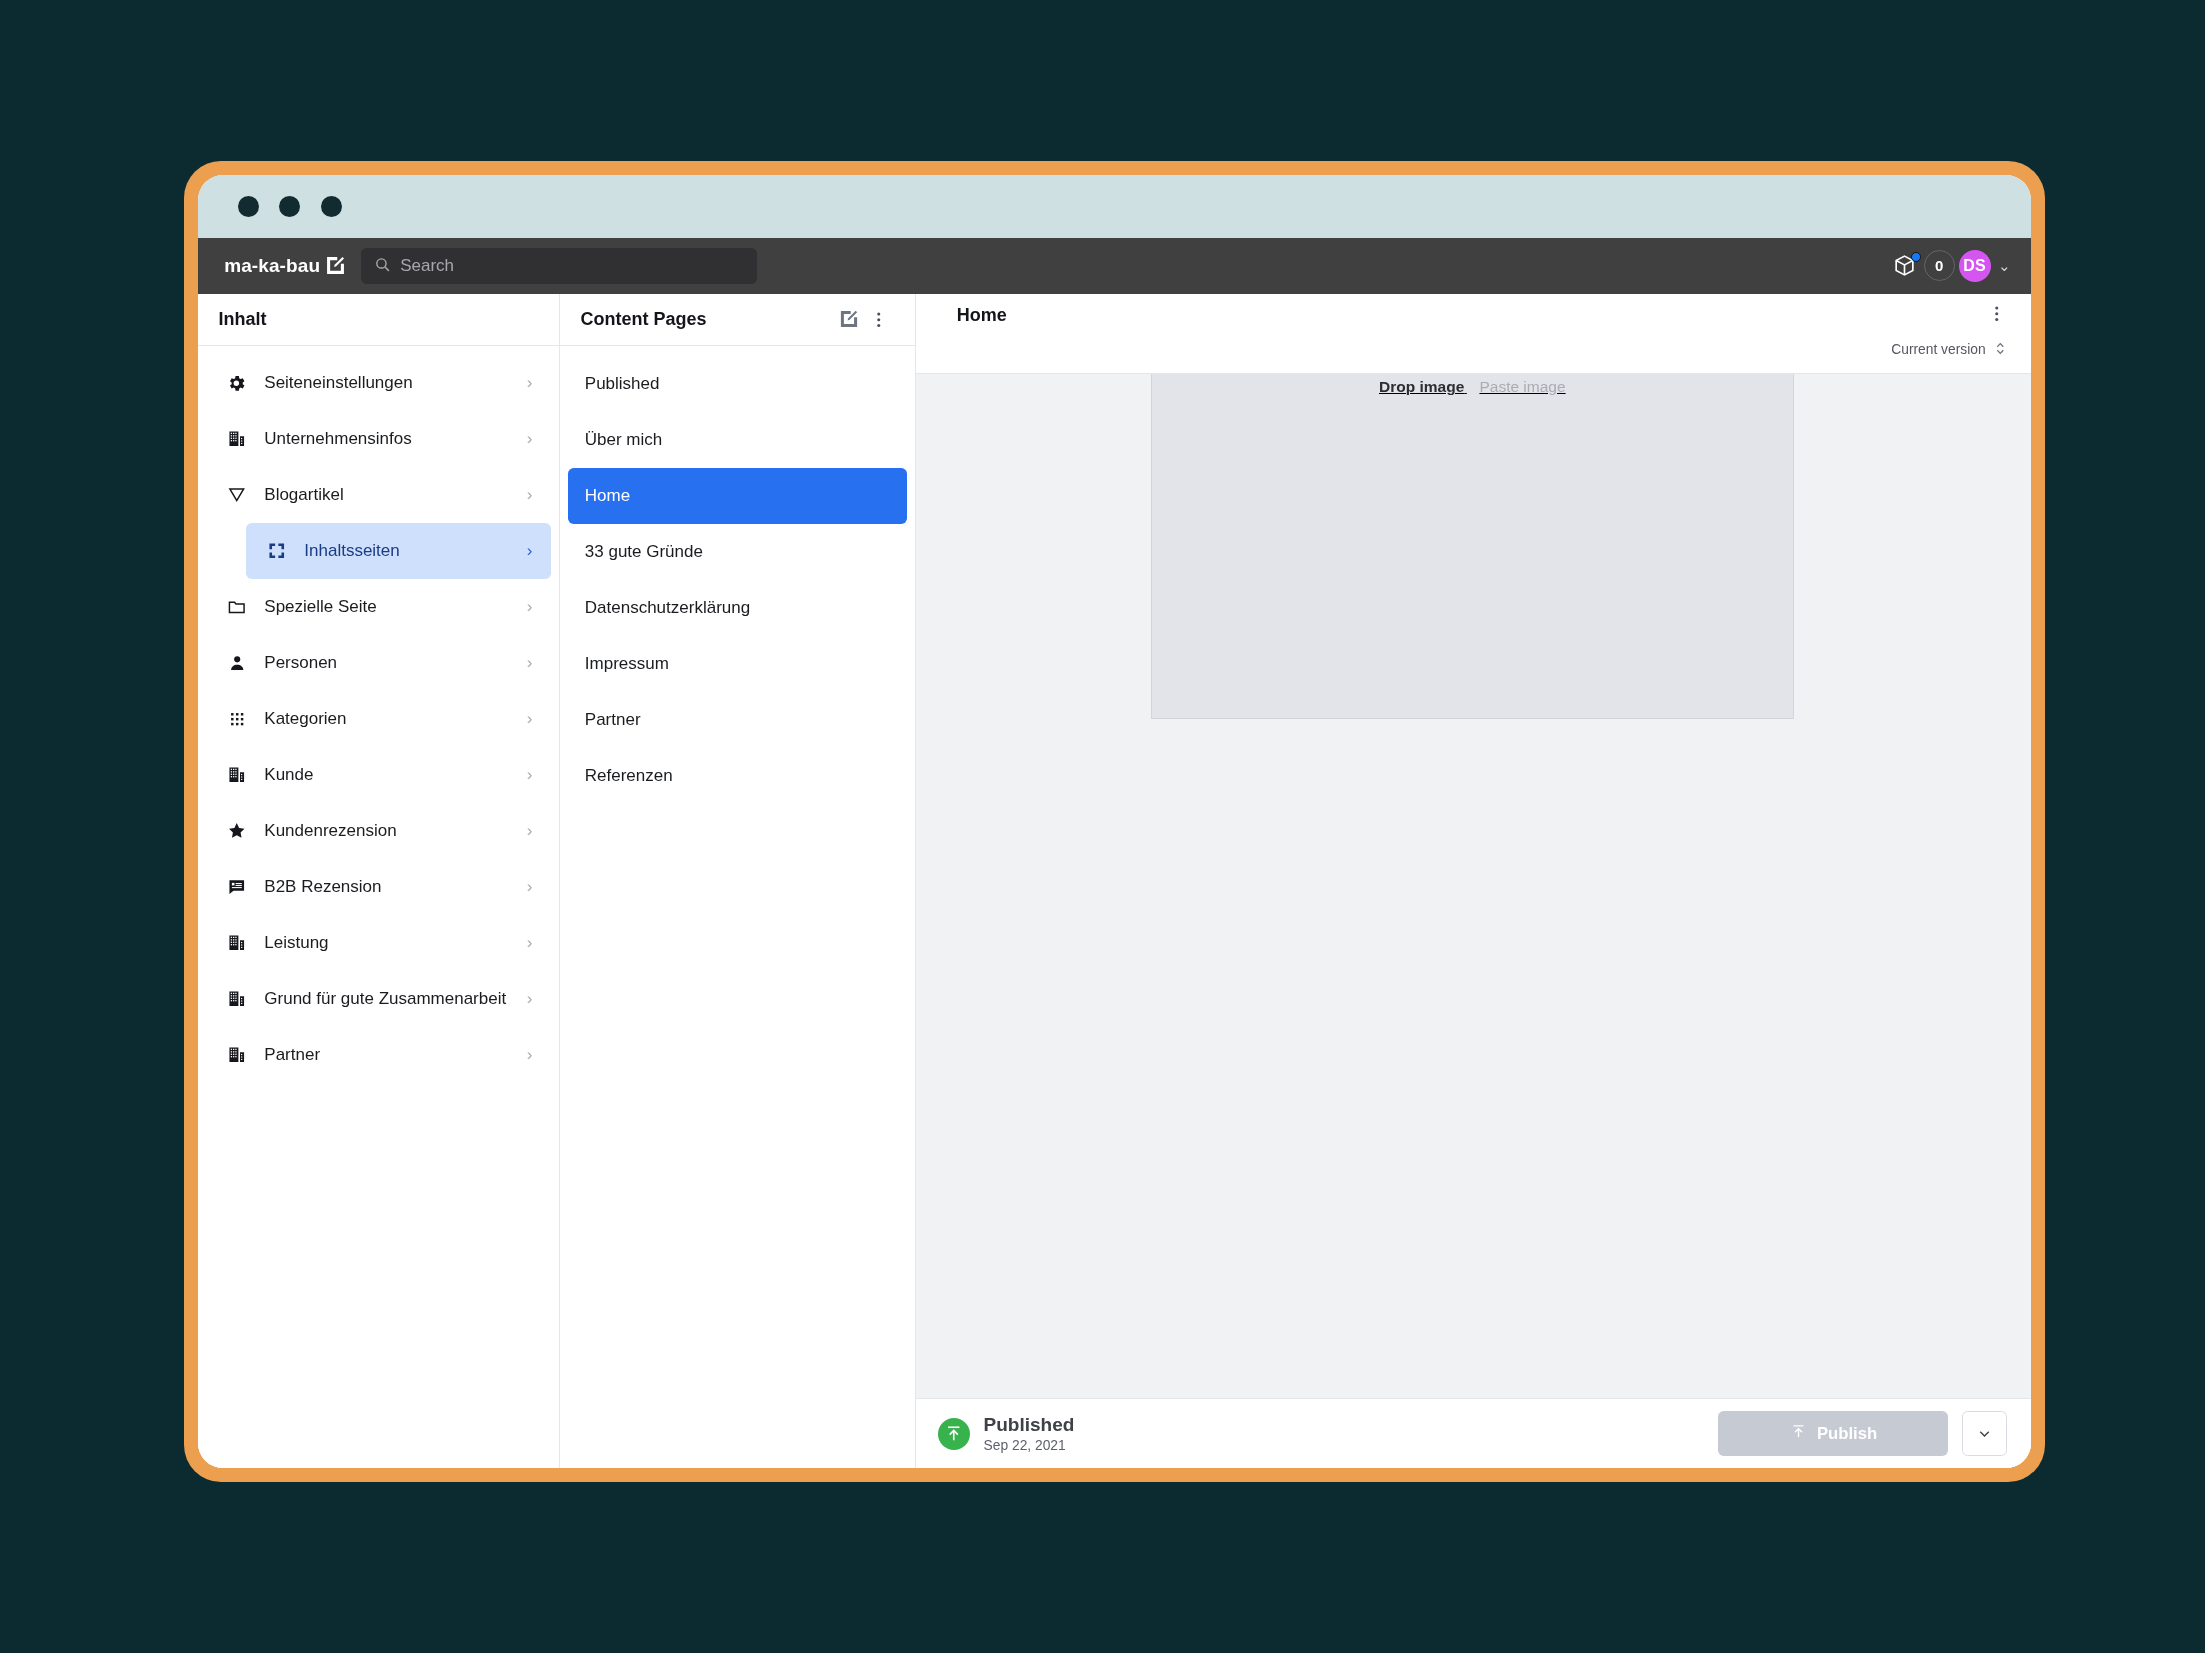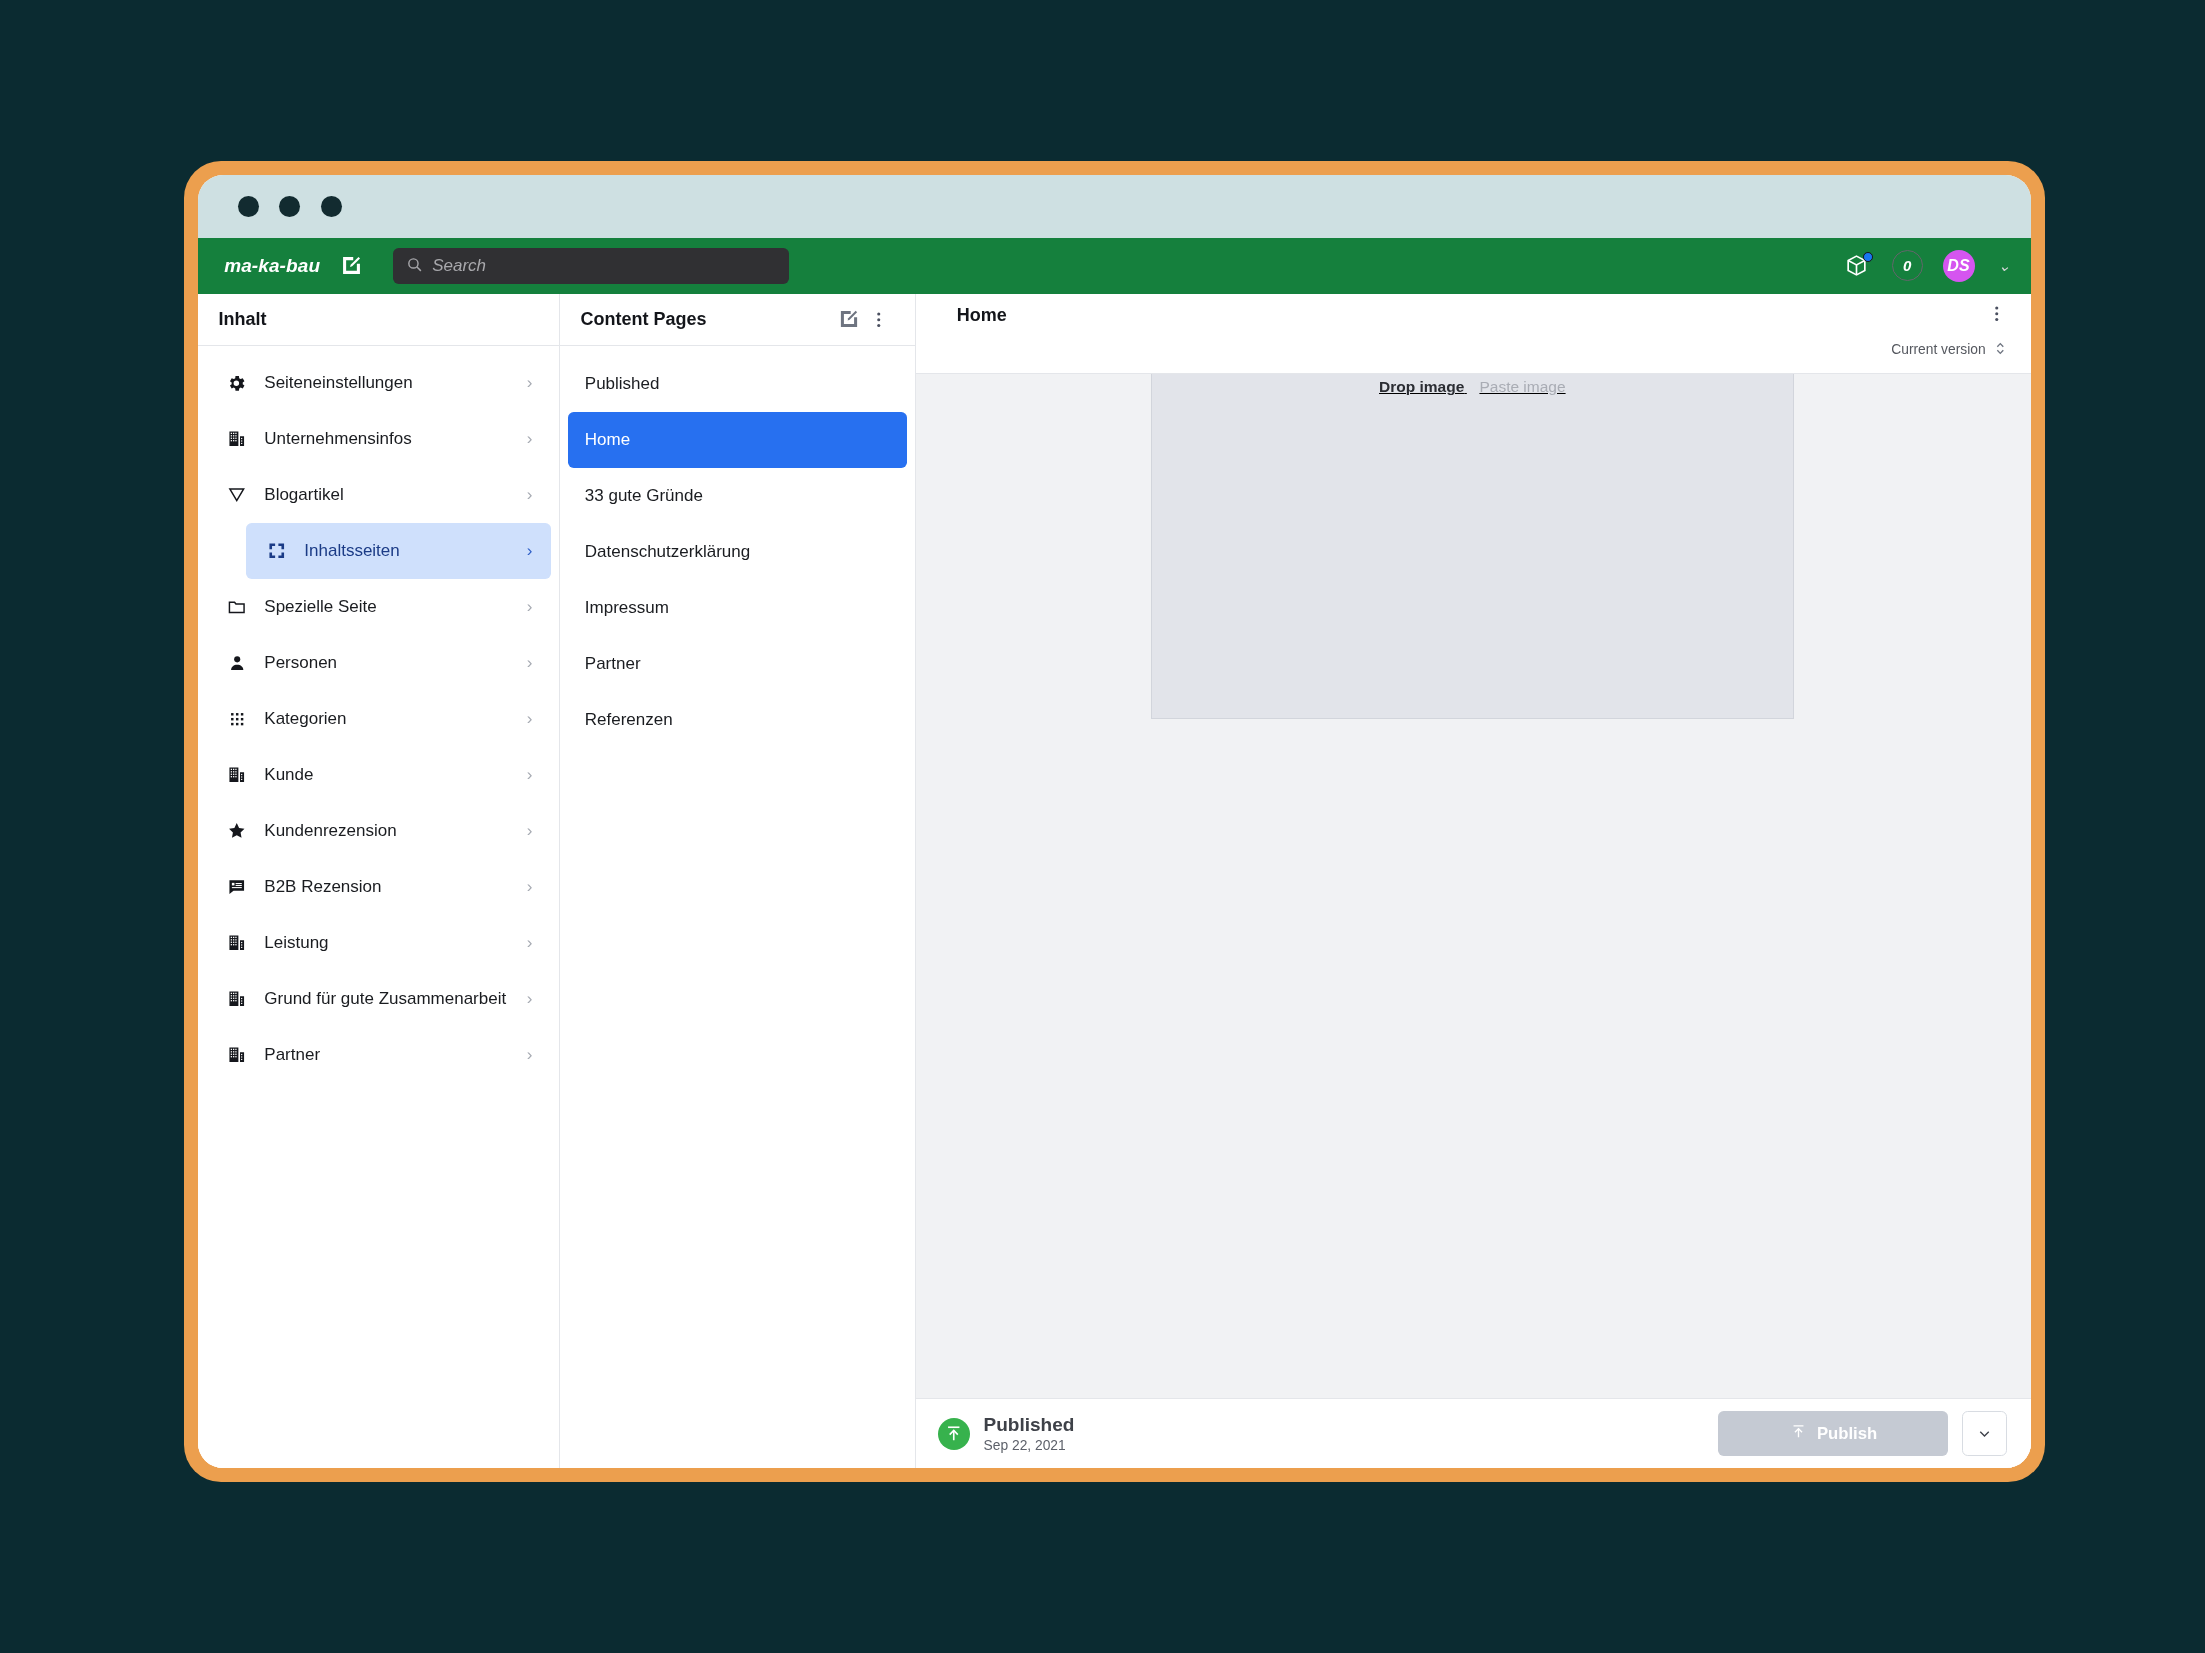--- a/index.html
+++ b/index.html
@@ -36,25 +36,24 @@
     display: flex;
     align-items: center;
     padding-left: 40px;
     gap: 20.7px;
   }
   .tl-dot { width: 21px; height: 21px; border-radius: 50%; background: #122B30; }
 
   
   #appbar {
     height: 56px; flex: 0 0 56px;
-    background: #15803d;
+    background: #404040;
     display: flex; align-items: center;
     padding: 0 20.7px 0 26.4px;
-    gap: 20px;
-    font-style: italic;
+    gap: 4px;
   }
   #brand {
     color: #fff; font-size: 19px; font-weight: bold; letter-spacing: 0.1px;
   }
   #edit-brand-icon { width: 23px; height: 23px; display:block; }
   #search-box {
     width: 396px; height: 36px;
     background: #303033;
     border-radius: 5.7px;
     display: flex; align-items: center;
@@ -483,20 +482,21 @@
         <span class="head-icon-btn">
           <svg width="19.5" height="19.5" viewBox="0 0 24 24" fill="#4B5060">
             <circle cx="12" cy="5" r="1.9"></circle>
                 <circle cx="12" cy="12" r="1.9"></circle>
                 <circle cx="12" cy="19" r="1.9"></circle>
           </svg>
         </span>
       </div>
       <div class="page-list" id="page-list">
             <div class="page-item">Published</div>
+            <div class="page-item">Über mich</div>
             <div class="page-item active">Home</div>
             <div class="page-item">33 gute Gründe</div>
             <div class="page-item">Datenschutzerklärung</div>
             <div class="page-item">Impressum</div>
             <div class="page-item">Partner</div>
             <div class="page-item">Referenzen</div>
           </div>
     </div>
 
     <div id="col-editor">

